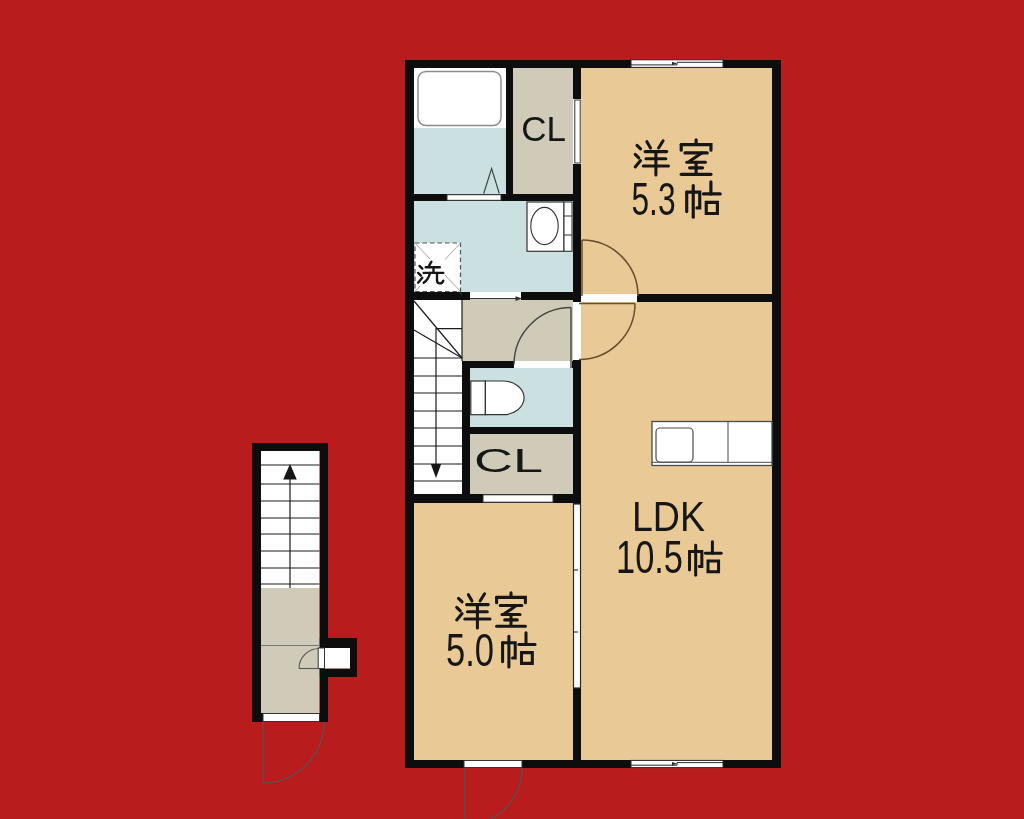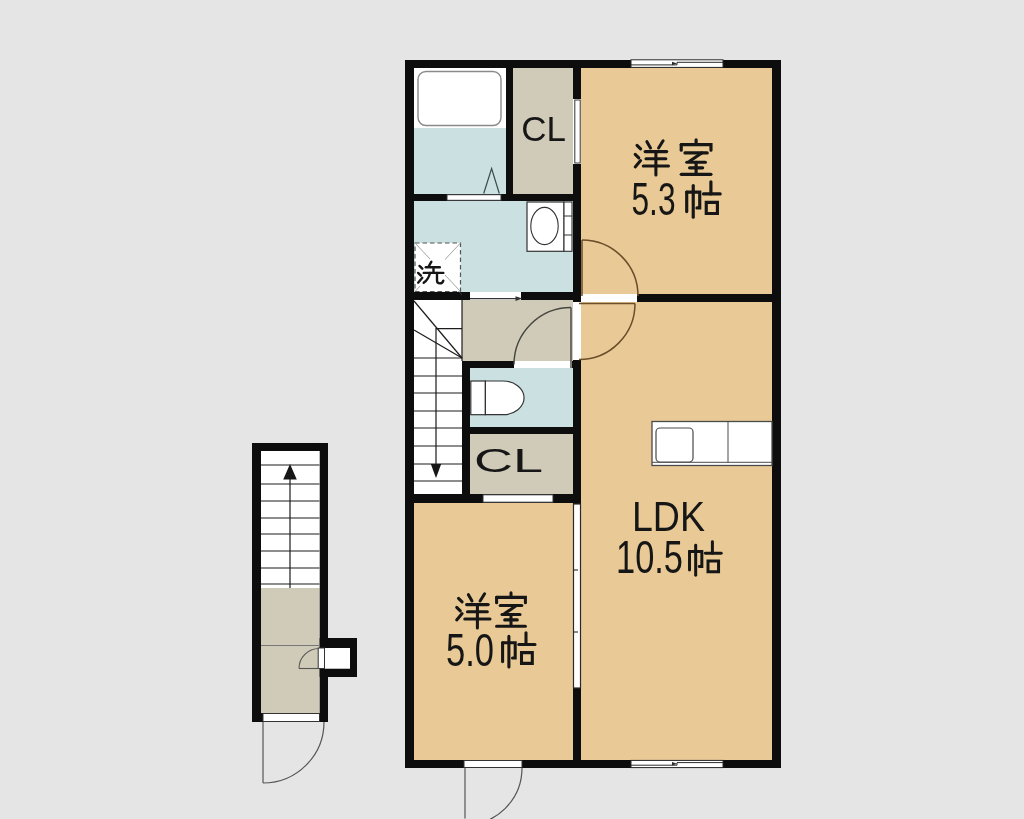--- a/index.html
+++ b/index.html
@@ -1,16 +1,16 @@
 <!DOCTYPE html>
 <html><head>
 <meta charset="utf-8">
 <style>
   html,body{margin:0;padding:0;background:#fff;}
-  .page{position:relative;width:1024px;height:819px;background:#e5e5e5;overflow:hidden;}
+  .page{position:relative;width:1024px;height:819px;background:#b91c1c;overflow:hidden;}
   svg{position:absolute;left:0;top:0;}
   text{font-family:"Liberation Sans",sans-serif;fill:#161616;}
 </style>
 </head>
 <body>
 <div class="page">
 <svg width="1024" height="819" viewBox="0 0 1024 819">
 <defs>
 
   <g id="k-you" stroke="#161616" stroke-width="3.4" fill="none" stroke-linecap="round">

